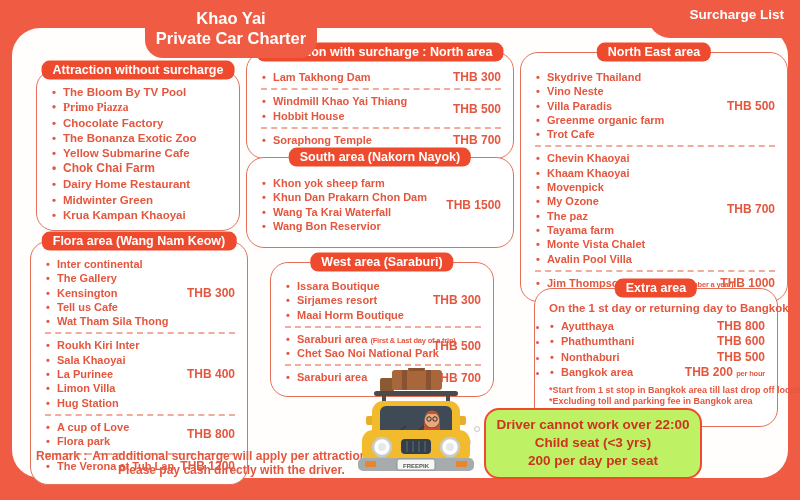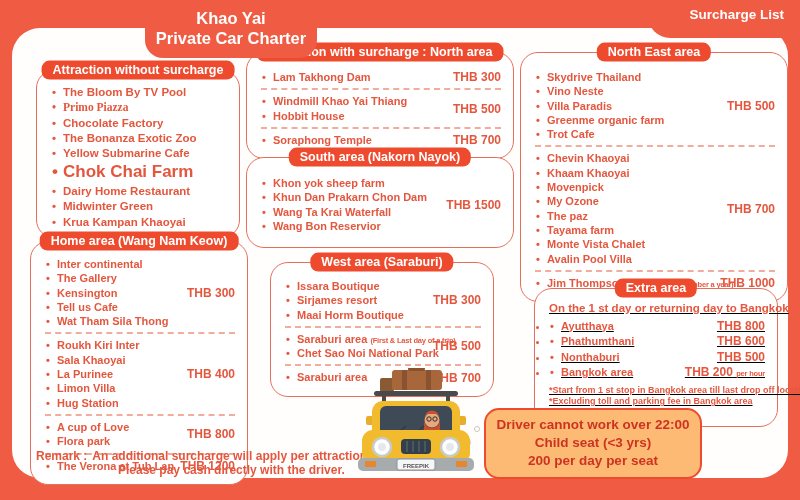--- a/index.html
+++ b/index.html
@@ -57,21 +57,21 @@
     text-align:right;min-width:58px;
   }
   .note{font-size:7.5px;letter-spacing:-0.2px;}
   .intro{color:var(--txt);font-size:11.5px;line-height:1.35;margin-bottom:2px;white-space:nowrap;}
   .x-row{display:flex;align-items:baseline;line-height:1.3;}
   .x-row li{flex:1;}
   .footnote{color:var(--txt);font-size:9px;line-height:1.25;white-space:nowrap;}
   .footnotes{margin-top:4px;}
   .driver-box{
     position:absolute;left:484px;top:408px;width:218px;
-    background:#fdba74;border:2px solid var(--badge);border-radius:15px;
+    background:#bef264;border:2px solid var(--badge);border-radius:15px;
     padding:6px 4px;text-align:center;color:var(--dark-red);
     font-size:13.5px;line-height:1.35;z-index:2;
   }
   .remark{
     position:absolute;left:36px;top:449px;display:flex;
     color:var(--txt);font-size:12px;line-height:1.18;z-index:2;
   }
   .remark .r-label{margin-right:5px;}
   .car{position:absolute;left:346px;top:368px;width:140px;height:112px;z-index:2;}
   .dot{position:absolute;border:1.5px solid #CFC3BE;border-radius:50%;background:#fff;z-index:2;}
@@ -94,30 +94,30 @@
 
 <div class="box" style="left:36px;top:70px;width:204px;">
   <div class="badge">Attraction without surcharge</div>
   <div class="box-body" style="padding-top:14px;">
     <ul>
       <li style="font-size:11.5px;line-height:1.33;">The Bloom By TV Pool</li>
       <li style="font-size:11.5px;line-height:1.33;font-family:Liberation Serif, serif;">Primo Piazza</li>
       <li style="font-size:11.5px;line-height:1.33;">Chocolate Factory</li>
       <li style="font-size:11.5px;line-height:1.33;">The Bonanza Exotic Zoo</li>
       <li style="font-size:11.5px;line-height:1.33;">Yellow Submarine Cafe</li>
-      <li style="font-size:17px;line-height:1.33;">Chok Chai Farm</li>
+      <li style="font-size:12px;line-height:1.33;">Chok Chai Farm</li>
       <li style="font-size:11.5px;line-height:1.33;">Dairy Home Restaurant</li>
       <li style="font-size:11.5px;line-height:1.33;">Midwinter Green</li>
       <li style="font-size:11.5px;line-height:1.33;">Krua Kampan Khaoyai</li>
     </ul>
   </div>
 </div>
 
 <div class="box" style="left:30px;top:241px;width:218px;">
-  <div class="badge">Home area (Wang Nam Keow)</div>
+  <div class="badge">Flora area (Wang Nam Keow)</div>
   <div class="box-body" style="padding-top:11px;">
     <div class="group">
       <ul>
         <li>Inter continental</li>
         <li>The Gallery</li>
         <li>Kensington</li>
         <li>Tell us Cafe</li>
         <li>Wat Tham Sila Thong</li>
       </ul>
       <div class="price">THB 300</div>
@@ -249,21 +249,21 @@
         <li>
           <span>Jim Thompson</span>
           <span class="note">(Available on December a year)</span>
         </li>
       </ul>
       <div class="price">THB 1000</div>
     </div>
   </div>
 </div>
 
-<div class="box" style="left:534px;top:288px;width:244px;text-decoration:underline;">
+<div class="box" style="left:534px;top:288px;width:244px;">
   <div class="badge">Extra area</div>
   <div class="box-body" style="padding-top:12px;">
     <div class="intro">On the 1 st day or returning day to Bangkok</div>
     <div class="x-row">
       <li>Ayutthaya</li>
       <div class="price"><span>THB 800</span> <span class="note"></span></div>
     </div>
     <div class="x-row">
       <li>Phathumthani</li>
       <div class="price"><span>THB 600</span> <span class="note"></span></div>

